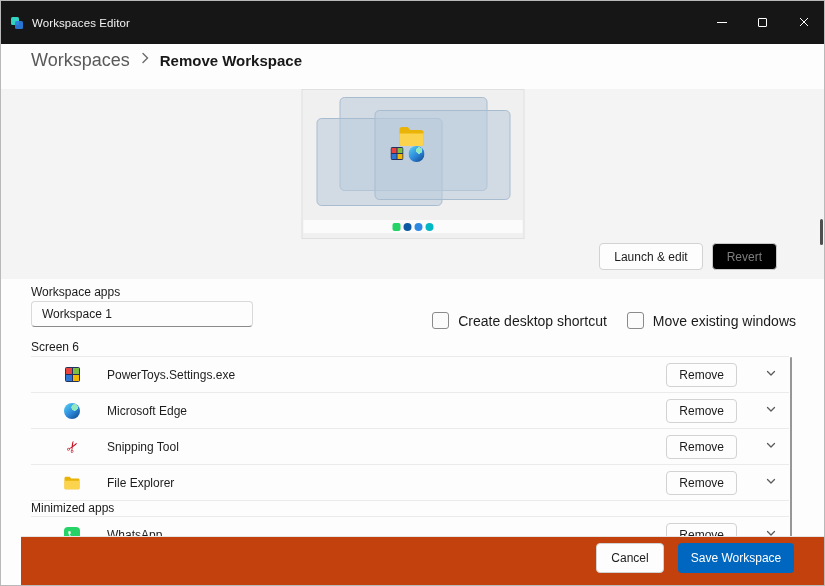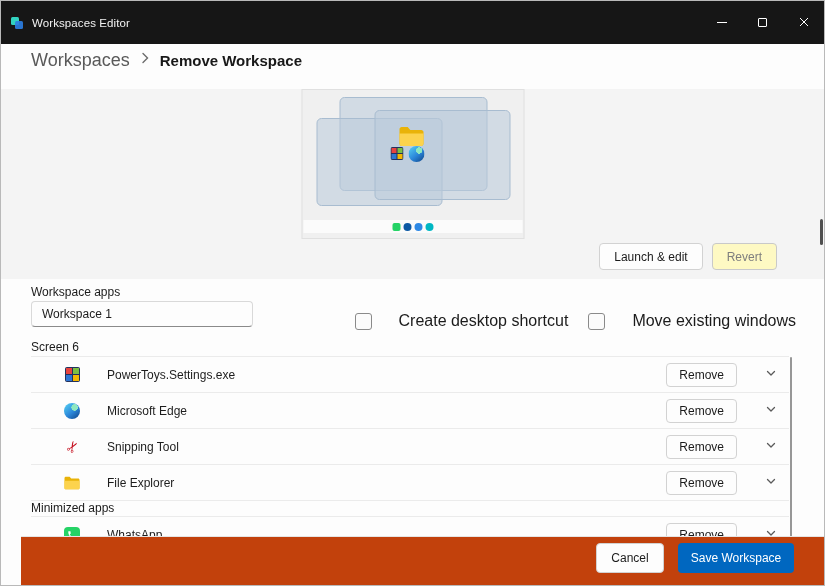--- a/index.html
+++ b/index.html
@@ -47,28 +47,28 @@
     display:flex; align-items:center; justify-content:center; gap:3px; }
   .tb{ width:8px; height:8px; border-radius:50%; display:block; }
   .tb-1{ background:#25d366; border-radius:2px; }
   .tb-2{ background:#0c59a4; }
   .tb-3{ background:#2e89e5; }
   .tb-4{ background:#00b7c3; }
   .banner-actions{ position:absolute; right:47px; bottom:9px; display:flex; gap:9px; }
   
   .btn{ font-family:inherit; font-size:12px; color:#1b1b1b; background:#fdfdfd;
     border:1px solid #d2d2d2; border-radius:4px; height:27px; padding:0 14px; cursor:default; }
-  .btn-disabled{ background:#fef9c3; border-color:#c9c9c9; color:#7e7e7e; }
+  .btn-disabled{ background:#000000; border-color:#c9c9c9; color:#7e7e7e; }
   
   .field-label{ position:absolute; left:30px; top:284px; font-size:12px; color:#1b1b1b; }
   .name-input{ position:absolute; left:30px; top:300px; width:222px; height:26px;
     border:1px solid #d9d9d9; border-bottom-color:#8a8a8a; border-radius:4px; background:#fdfdfd;
     padding:0 10px; font-family:inherit; font-size:12px; color:#1b1b1b; }
   .checkbox-row{ position:absolute; top:311px; right:28px; display:flex; gap:20px; }
-  .cb-group{ display:flex; align-items:center; gap:27px; font-size:16px; color:#1b1b1b; }
+  .cb-group{ display:flex; align-items:center; gap:9px; font-size:14px; color:#1b1b1b; }
   .cb-box{ width:17px; height:17px; border:1px solid #8a8a8a; border-radius:3px; background:#fbfbfb; }
   
   .section-label{ position:absolute; left:30px; font-size:12px; color:#1b1b1b; }
   #screen-label{ top:339px; }
   #minimized-label{ top:500px; }
   .app-list{ position:absolute; left:30px; width:758px; border-top:1px solid #ebebeb; }
   #screen-apps{ top:355px; }
   #minimized-apps{ top:515px; }
   .app-row{ height:36px; display:flex; align-items:center; background:#fdfdfd;
     border-bottom:1px solid #ebebeb; }

